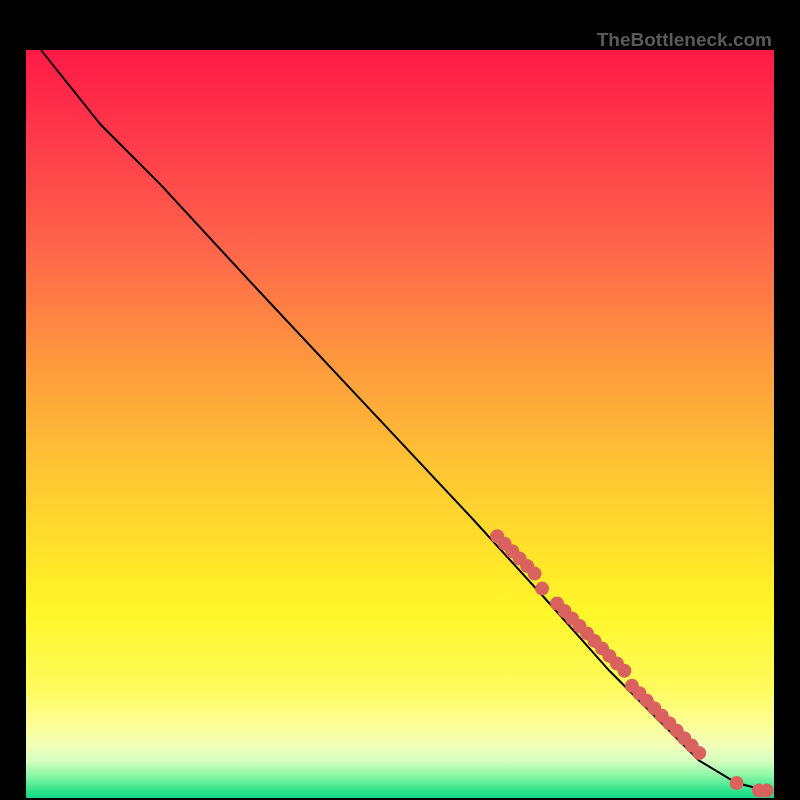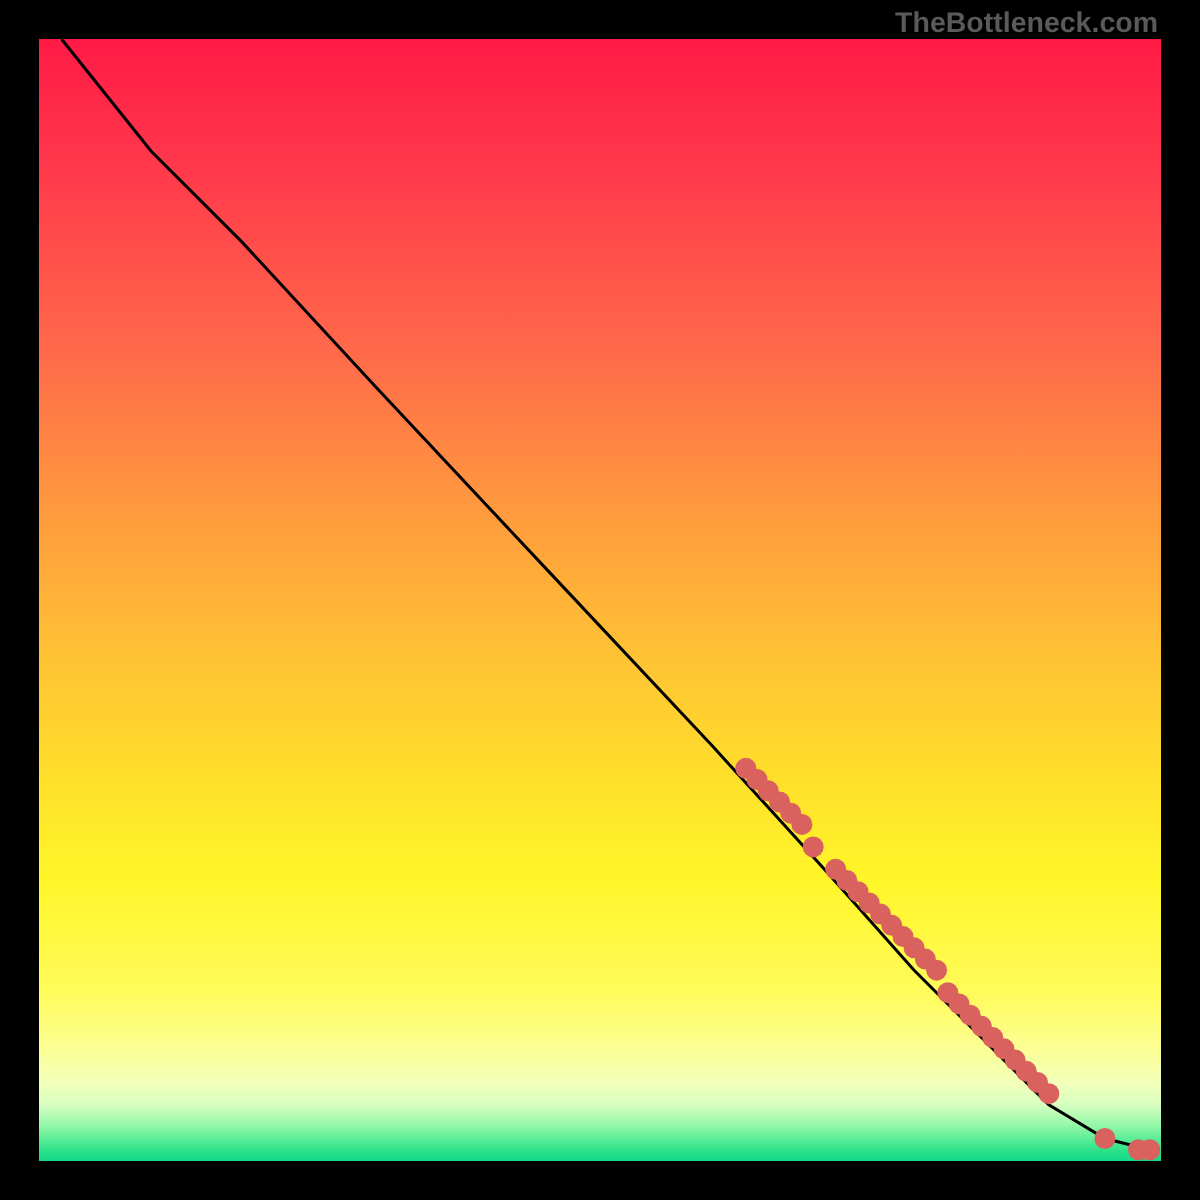--- a/index.html
+++ b/index.html
@@ -7,20 +7,21 @@
     padding: 0;
     width: 800px;
     height: 800px;
     background: #000;
     overflow: hidden;
   }
   .stage {
     position: relative;
     width: 800px;
     height: 772px;
+    margin-top: 24px;
   }
   .bg {
     position: absolute;
     left: 26px;
     top: 26px;
     width: 748px;
     height: 748px;
     background: linear-gradient(
       to bottom,
       #ff1a46 0%,

